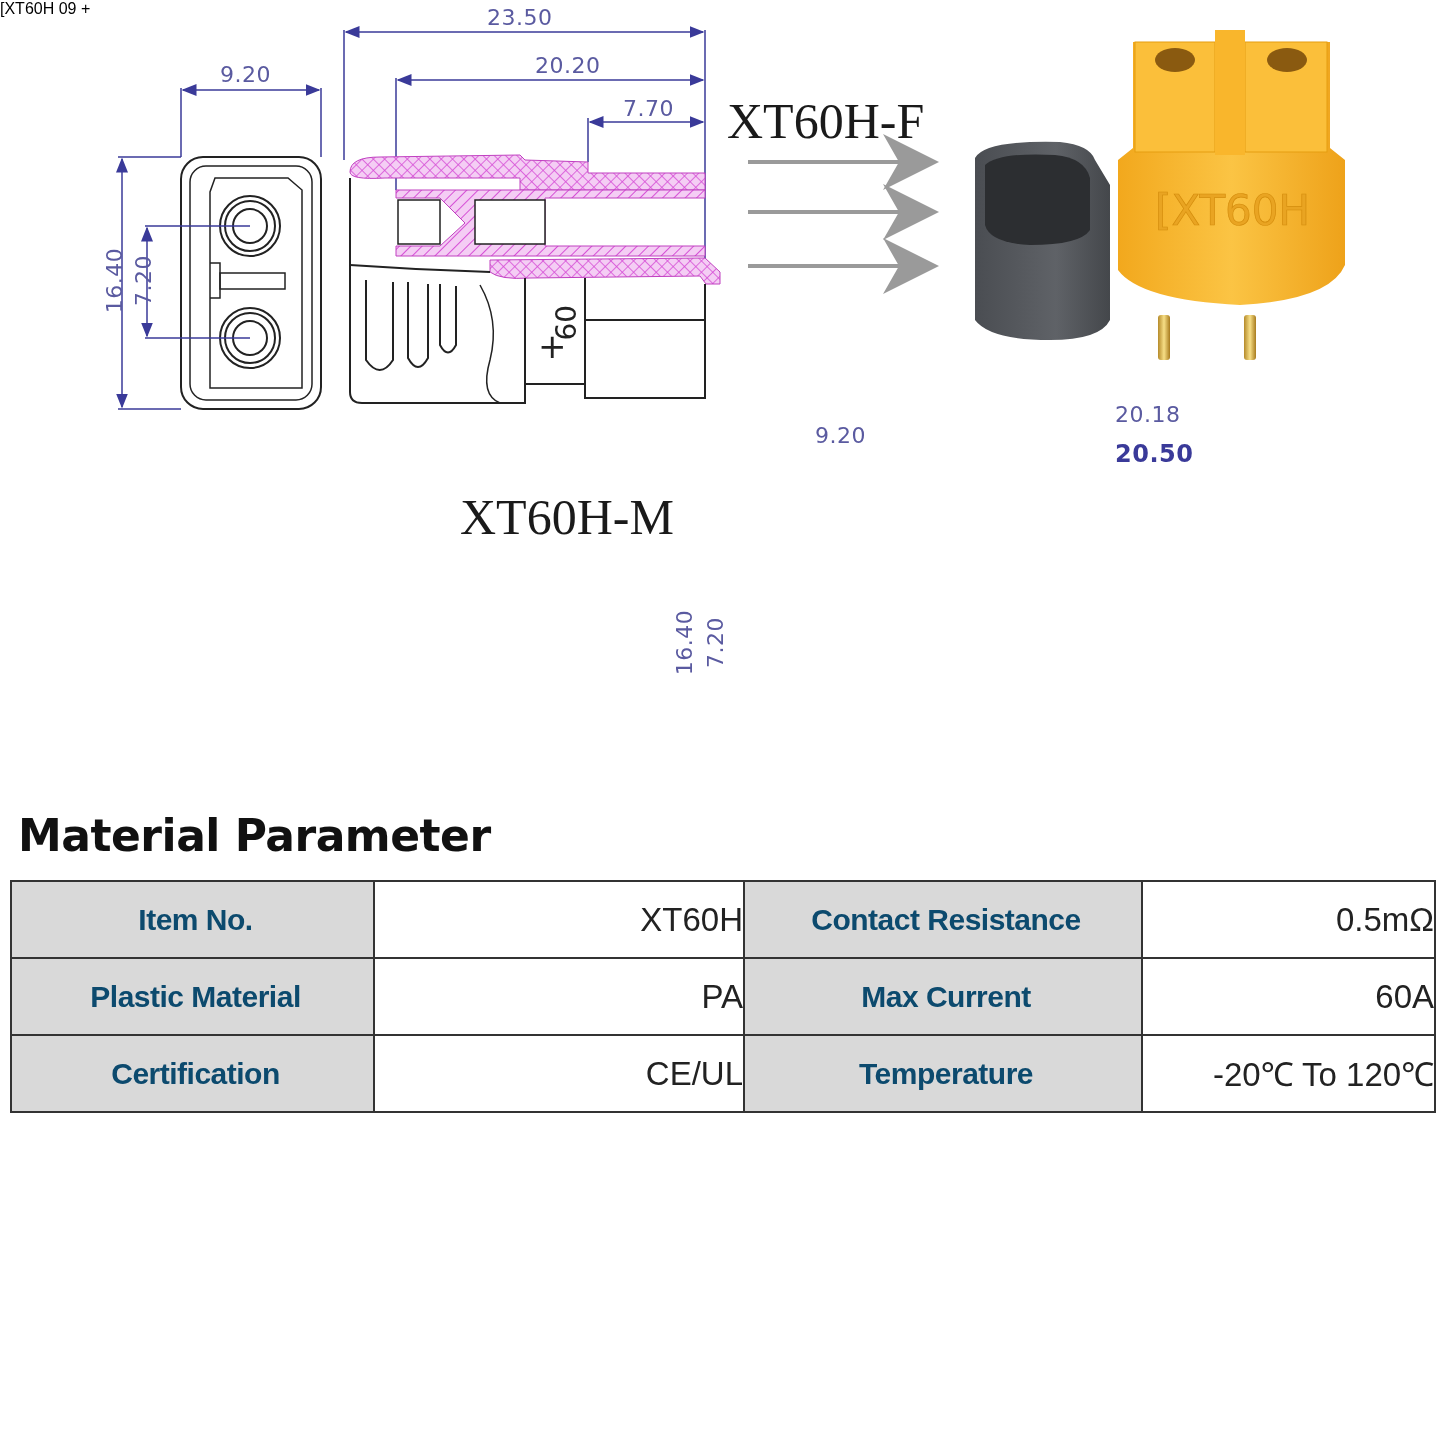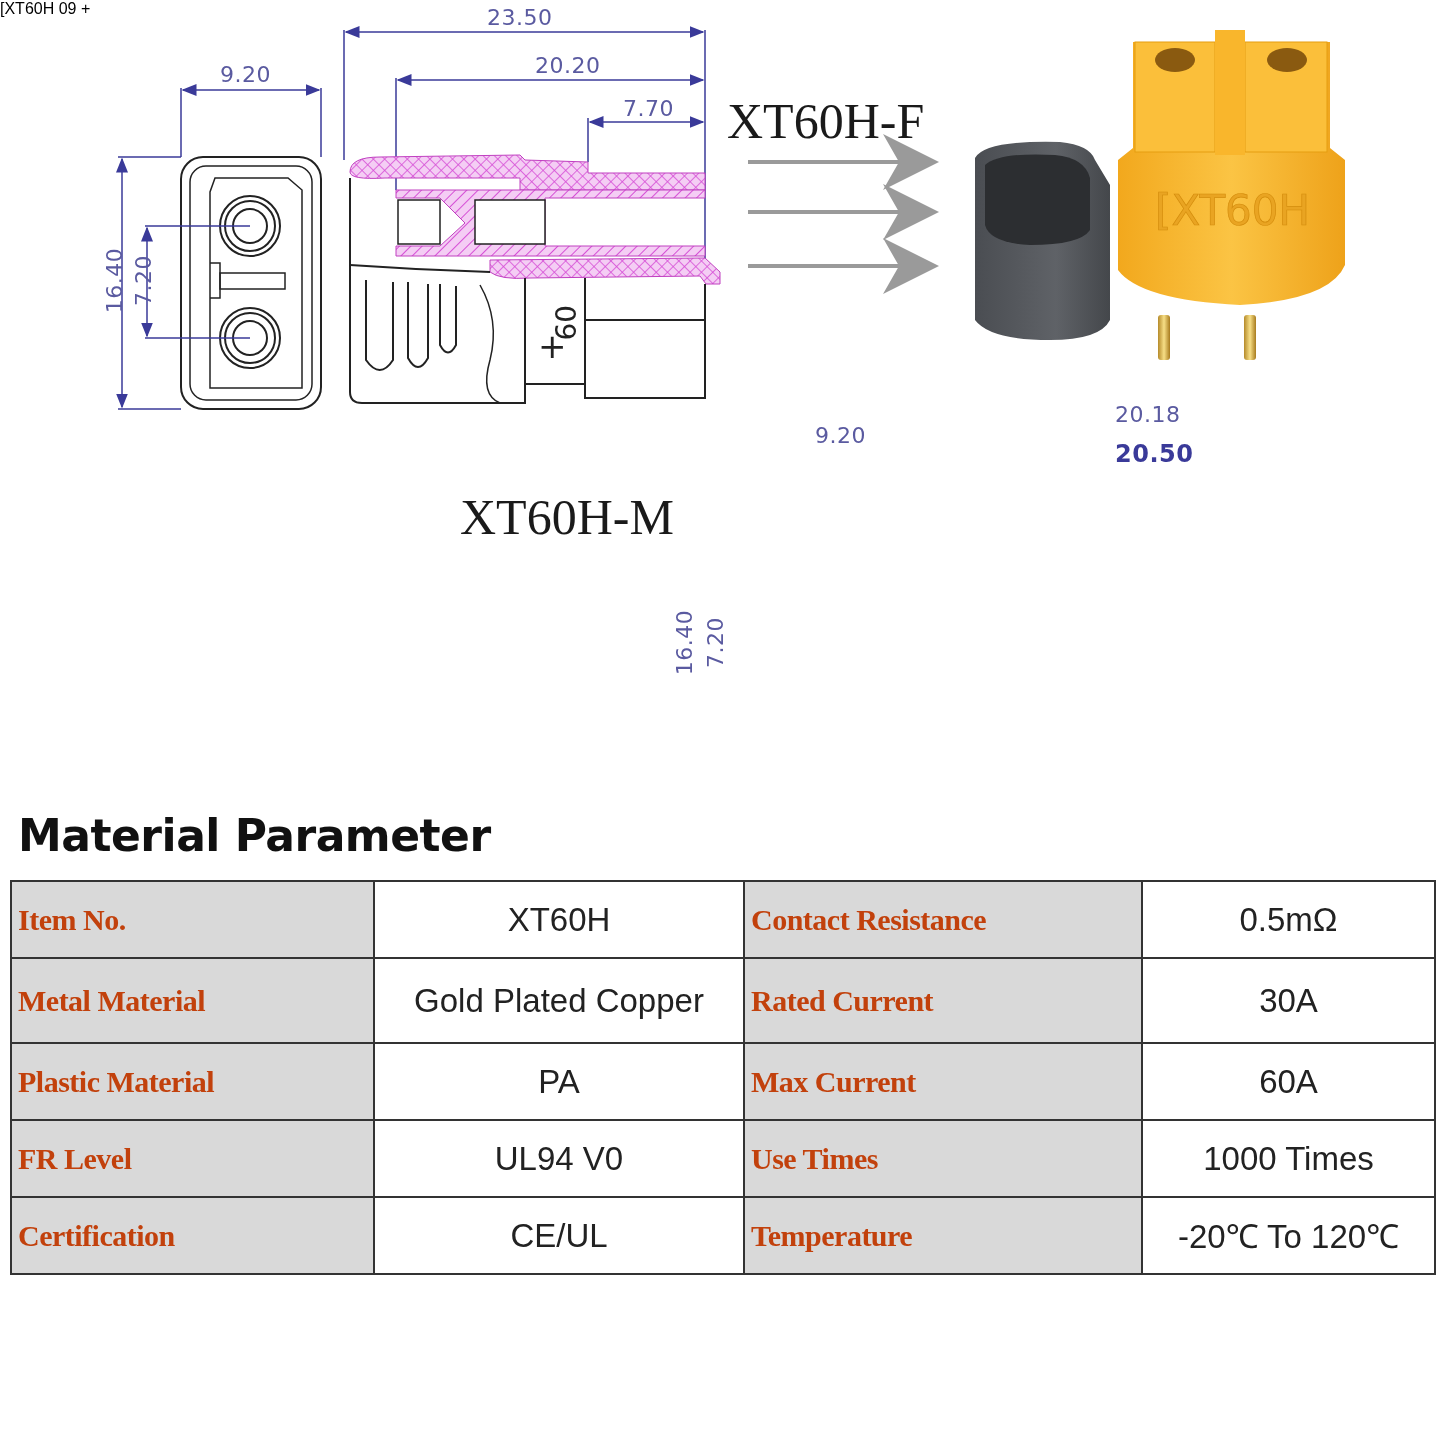--- a/index.html
+++ b/index.html
@@ -5,22 +5,22 @@
   html,body{margin:0;padding:0;background:#fff;}
   body{width:1445px;height:1445px;position:relative;overflow:hidden;font-family:"Liberation Sans",sans-serif;}
   .abs{position:absolute;}
   .dim{font-family:"DejaVu Sans",sans-serif;color:#5a5aa0;font-size:22px;letter-spacing:0.5px;}
   .dim.v{transform:rotate(-90deg);transform-origin:center center;white-space:nowrap;}
   .label-big{font-family:Liberation Serif, serif;font-weight:300;font-size:50px;color:#1a1a1a;letter-spacing:0px;}
   svg{position:absolute;left:0;top:0;}
   .title{position:absolute;left:18px;top:810px;font-size:44px;font-weight:bold;color:#111;font-family:"DejaVu Sans",sans-serif;letter-spacing:-0.5px;}
   table.spec{position:absolute;left:10px;top:880px;width:1424px;border-collapse:collapse;table-layout:fixed;}
   table.spec td{border:2px solid #333;height:75px;font-size:32px;padding:0;}
-  table.spec td.k{background:#d9d9d9;font-weight:bold;color:#c2410c;padding-left:6px;font-family:Liberation Serif, serif;font-size:30px;letter-spacing:-0.5px;}
-  table.spec td.v{background:#fff;text-align:center;color:#222;font-family:"Liberation Sans",sans-serif;font-size:33px;}
+  table.spec td.k{background:#d9d9d9;font-weight:bold;color:#0c4a6e;padding-left:6px;font-family:Liberation Sans, sans-serif;font-size:30px;letter-spacing:-0.5px;text-align:center;}
+  table.spec td.v{background:#fff;text-align:right;color:#222;font-family:"Liberation Sans",sans-serif;font-size:33px;}
 </style>
 </head>
 <body>
 
 
 
 
 <svg width="1445" height="800" viewBox="0 0 1445 800">
   <defs>
     <pattern id="hatch" width="8" height="8" patternUnits="userSpaceOnUse" patternTransform="rotate(45)">
@@ -226,37 +226,25 @@
       <col style="width:398px">
       <col style="width:293px">
     </colgroup>
   <tbody>
     <tr>
       <td class="k">Item No.</td>
       <td class="v">XT60H</td>
       <td class="k">Contact Resistance</td>
       <td class="v">0.5mΩ</td>
     </tr>
-    <tr style="height:85px">
-      <td class="k" style="height:83px">Metal Material</td>
-      <td class="v">Gold Plated Copper</td>
-      <td class="k">Rated Current</td>
-      <td class="v">30A</td>
-    </tr>
     <tr>
       <td class="k">Plastic Material</td>
       <td class="v">PA</td>
       <td class="k">Max Current</td>
       <td class="v">60A</td>
-    </tr>
-    <tr>
-      <td class="k">FR Level</td>
-      <td class="v">UL94 V0</td>
-      <td class="k">Use Times</td>
-      <td class="v">1000 Times</td>
     </tr>
     <tr>
       <td class="k">Certification</td>
       <td class="v">CE/UL</td>
       <td class="k">Temperature</td>
       <td class="v">-20℃ To 120℃</td>
     </tr>
   </tbody>
 </table>
 

